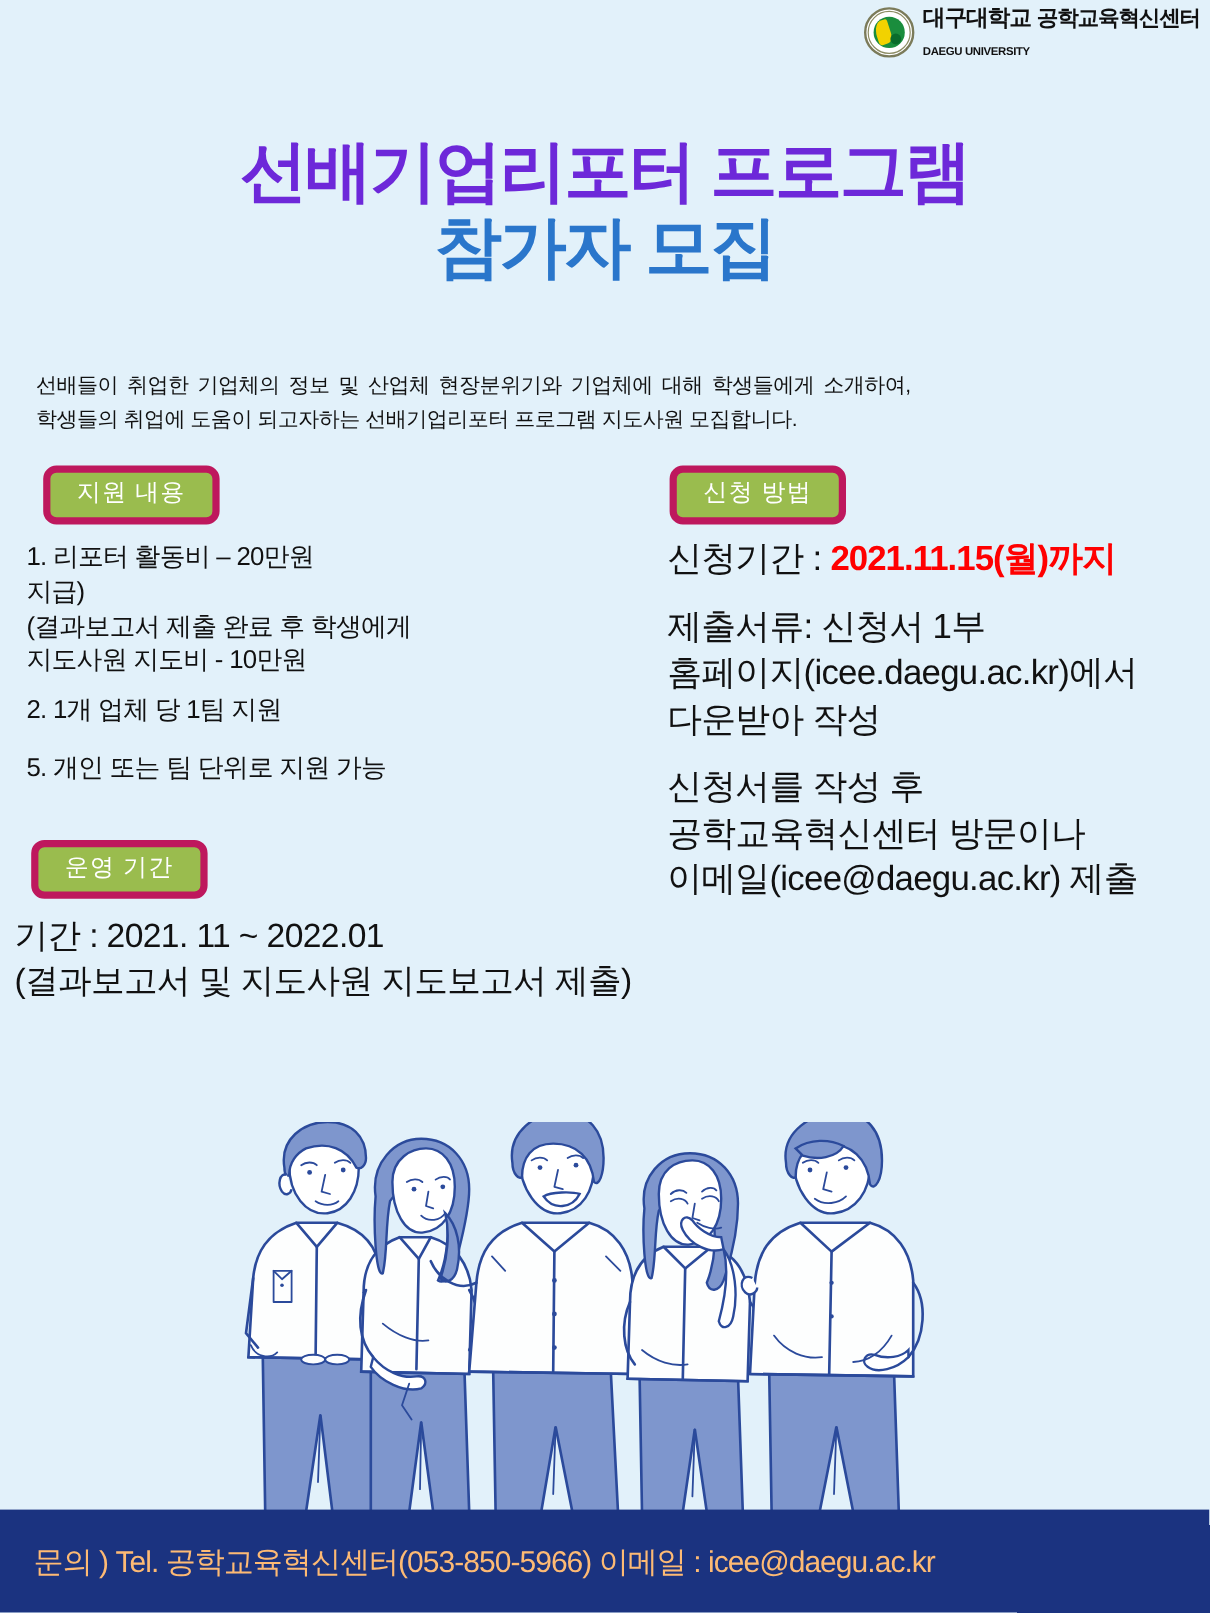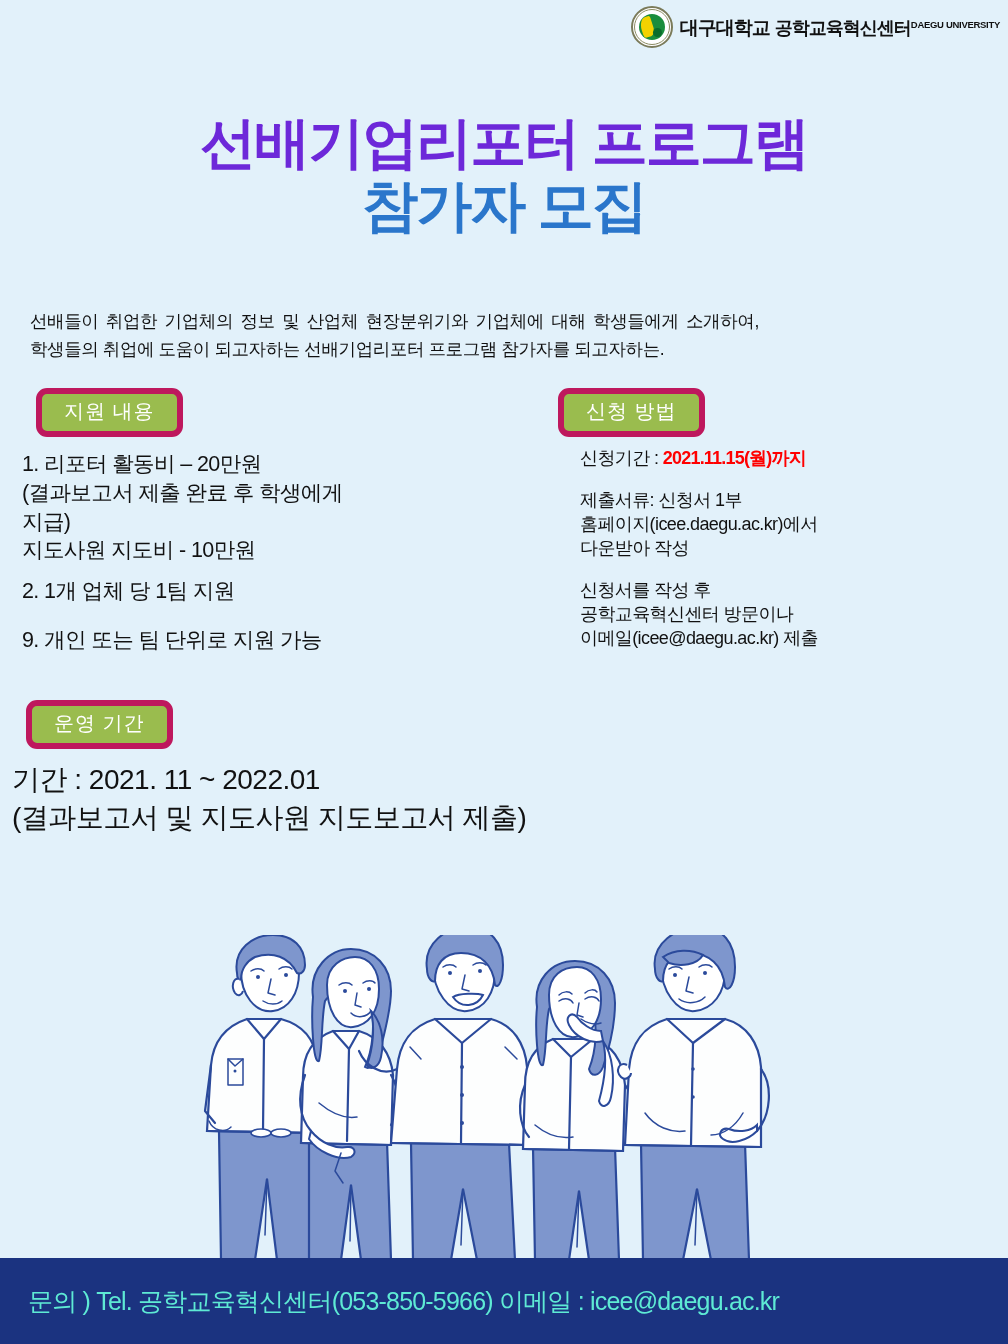--- a/index.html
+++ b/index.html
@@ -78,23 +78,24 @@
     position: absolute;
     right: 3px;
     bottom: 3px;
     width: 9px;
     height: 9px;
     background: #0a6c2c;
     border-radius: 50%;
   }
   .logo-words {
     display: flex;
-    flex-direction: row;
+    flex-direction: column;
     justify-content: center;
     line-height: 1;
+    gap: 12px;
   }
   .logo-line1 {
     display: flex;
     align-items: baseline;
     gap: 5px;
   }
   .logo-ko {
     font-size: 19px;
     font-weight: bold;
     letter-spacing: -1px;
@@ -191,26 +192,25 @@
   
   .col-right {
     position: absolute;
     left: 552px;
     top: 388px;
     width: 445px;
   }
   .col-right .badge-wrap { margin-left: 6px; }
   .apply-body {
     margin-top: 10px;
-    font-size: 18px;
+    font-size: 29px;
     line-height: 1.33;
     letter-spacing: -0.6px;
     color: #111;
     padding-left: 4px;
-    margin-left: 24px;
   }
   .apply-body .deadline-line {
     white-space: nowrap;
   }
   .deadline-em {
     color: #ff0000;
     font-weight: bold;
     letter-spacing: -0.8px;
   }
   .apply-body .blk { margin-top: 18px; }
@@ -248,21 +248,21 @@
     position: absolute;
     left: 0;
     bottom: 0;
     width: 1008px;
     height: 86px;
     background: #1b3380;
     display: flex;
     align-items: center;
   }
   .footer-text {
-    color: #5eead4;
+    color: #fdba74;
     font-size: 25px;
     letter-spacing: -0.8px;
     padding-left: 28px;
     white-space: nowrap;
   }
 </style>
 </head>
 <body>
 
 <div class="poster">
@@ -281,36 +281,36 @@
     </div>
   </div>
 
   <div class="title-block">
     <div class="title-line1">선배기업리포터 프로그램</div>
     <div class="title-line2">참가자 모집</div>
   </div>
 
   <div class="intro">
     <div class="l1">선배들이 취업한 기업체의 정보 및 산업체 현장분위기와  기업체에 대해 학생들에게 소개하여,</div>
-    <div>학생들의 취업에 도움이 되고자하는 선배기업리포터 프로그램 참가자를 되고자하는.</div>
+    <div>학생들의 취업에 도움이 되고자하는 선배기업리포터 프로그램 지도사원 모집합니다.</div>
   </div>
 
   <div class="col-left">
     <div class="badge-wrap">
       <span class="badge">지원 내용</span>
     </div>
     <div class="list-support">
       <div class="item">1.  리포터 활동비 – 20만원</div>
+      <div class="item">지급)</div>
       <div class="item"> (결과보고서 제출 완료 후 학생에게</div>
-      <div class="item">지급)</div>
       <div class="item"> 지도사원 지도비 - 10만원</div>
       <div class="gap"></div>
       <div class="item">2.  1개 업체 당 1팀 지원</div>
       <div class="gap-lg"></div>
-      <div class="item">9. 개인 또는 팀 단위로 지원 가능</div>
+      <div class="item">5. 개인 또는 팀 단위로 지원 가능</div>
     </div>
   </div>
 
   <div class="col-right">
     <div class="badge-wrap">
       <span class="badge">신청 방법</span>
     </div>
     <div class="apply-body">
       <div class="deadline-line">
         <span>신청기간 : </span><span class="deadline-em">2021.11.15(월)까지</span>

